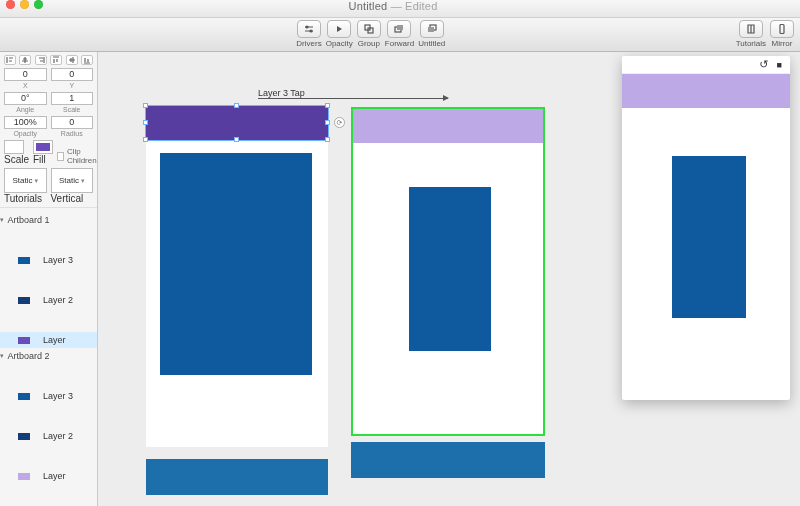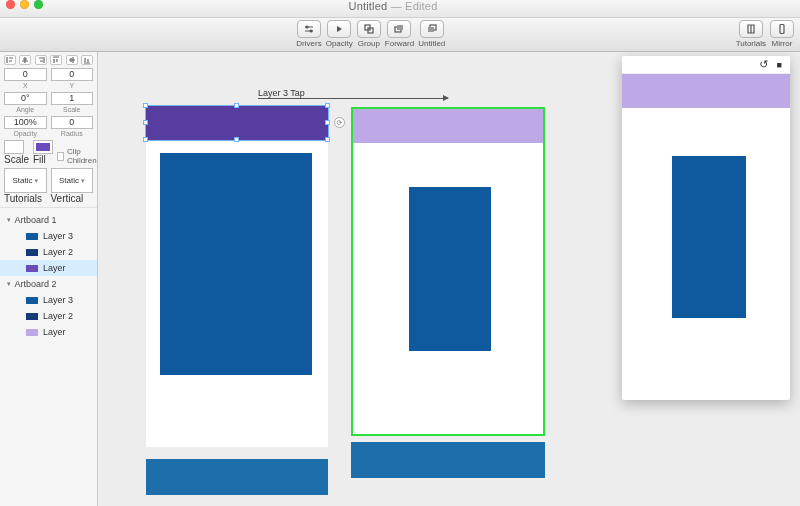--- a/index.html
+++ b/index.html
@@ -35,23 +35,23 @@
   .imfill { display:flex; gap:4px; align-items:flex-end; margin-top:3px;}
   .swatch { width:20px; height:14px; border:1px solid #bcbcbc; background:#fff; display:flex; align-items:center; justify-content:center; }
   .swatch .inner{ width:14px; height:8px; background:#6a4db8; }
   .check { display:flex; align-items:center; gap:3px; margin-top:3px; font-size:8px; color:#666;}
   .static-row { display:flex; gap:4px; margin-top:3px;}
   .stacksel { flex:1; height:25px; border:1px solid #bcbcbc; background:#fff; font-size:8px; display:flex; align-items:center; justify-content:center; gap:2px;}
   .stacksel::after{content:"▾"; font-size:7px; color:#888;}
 
   
   .layers { margin-top:4px; font-size:9px; }
-  .artboard-hdr { display:flex; align-items:center; gap:4px; padding:3px 7px; color:#444;}
+  .artboard-hdr { display:flex; align-items:center; gap:4px; padding:3px 0; color:#444;}
   .tri{ font-size:7px; color:#777;}
-  .layer { display:flex; align-items:center; gap:5px; padding:3px 6px 3px 26px; }
+  .layer { display:flex; align-items:center; gap:13px; padding:3px 6px 3px 18px;margin-top:24px; }
   .layer.sel { background:#d6ecff; }
   .lswatch { width:12px; height:7px; }
   .lswatch.darkblue{background:#0f5a9e;} .lswatch.navy{background:#143d78;} .lswatch.purple{background:#6a4db8;} .lswatch.lpurple{background:#bca9e6;}
 
   
   .canvas { position:absolute; left:98px; right:0; top:52px; bottom:0; background:#ededed; overflow:hidden; }
 
   
   .ab { position:absolute; background:#ffffff; }
   #ab1 { left:48px; top:55px; width:182px; height:340px; }

